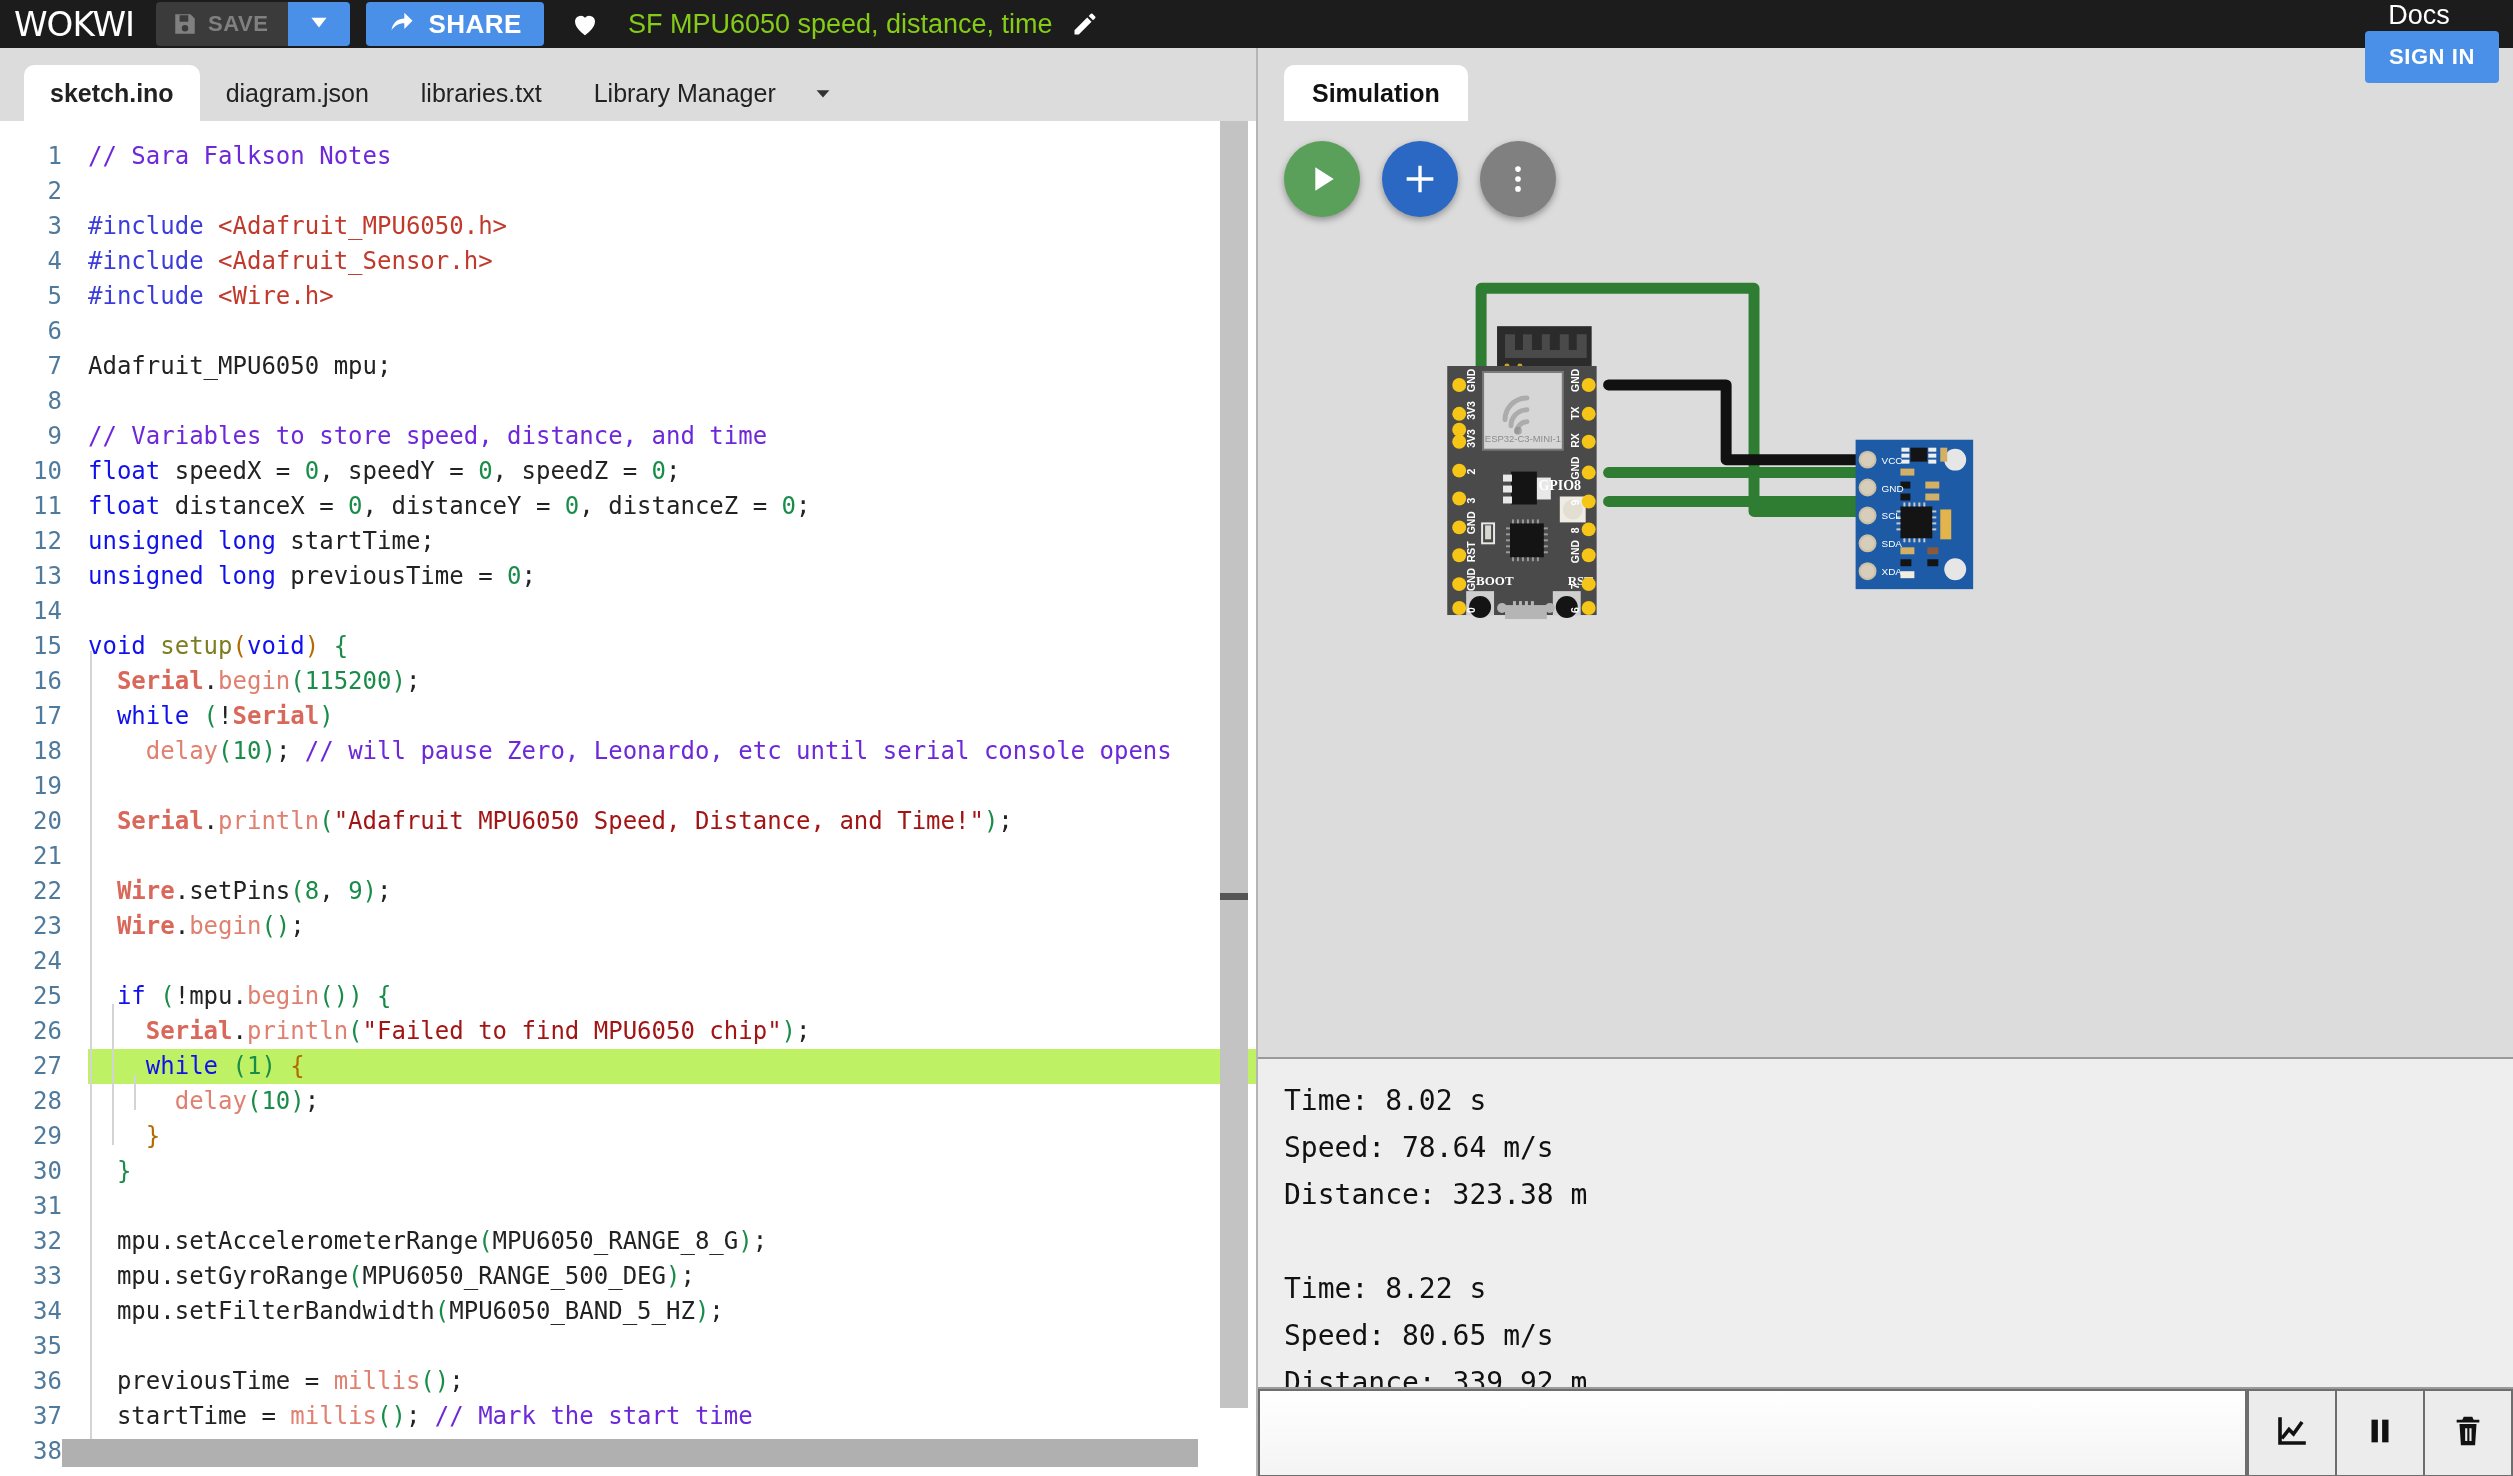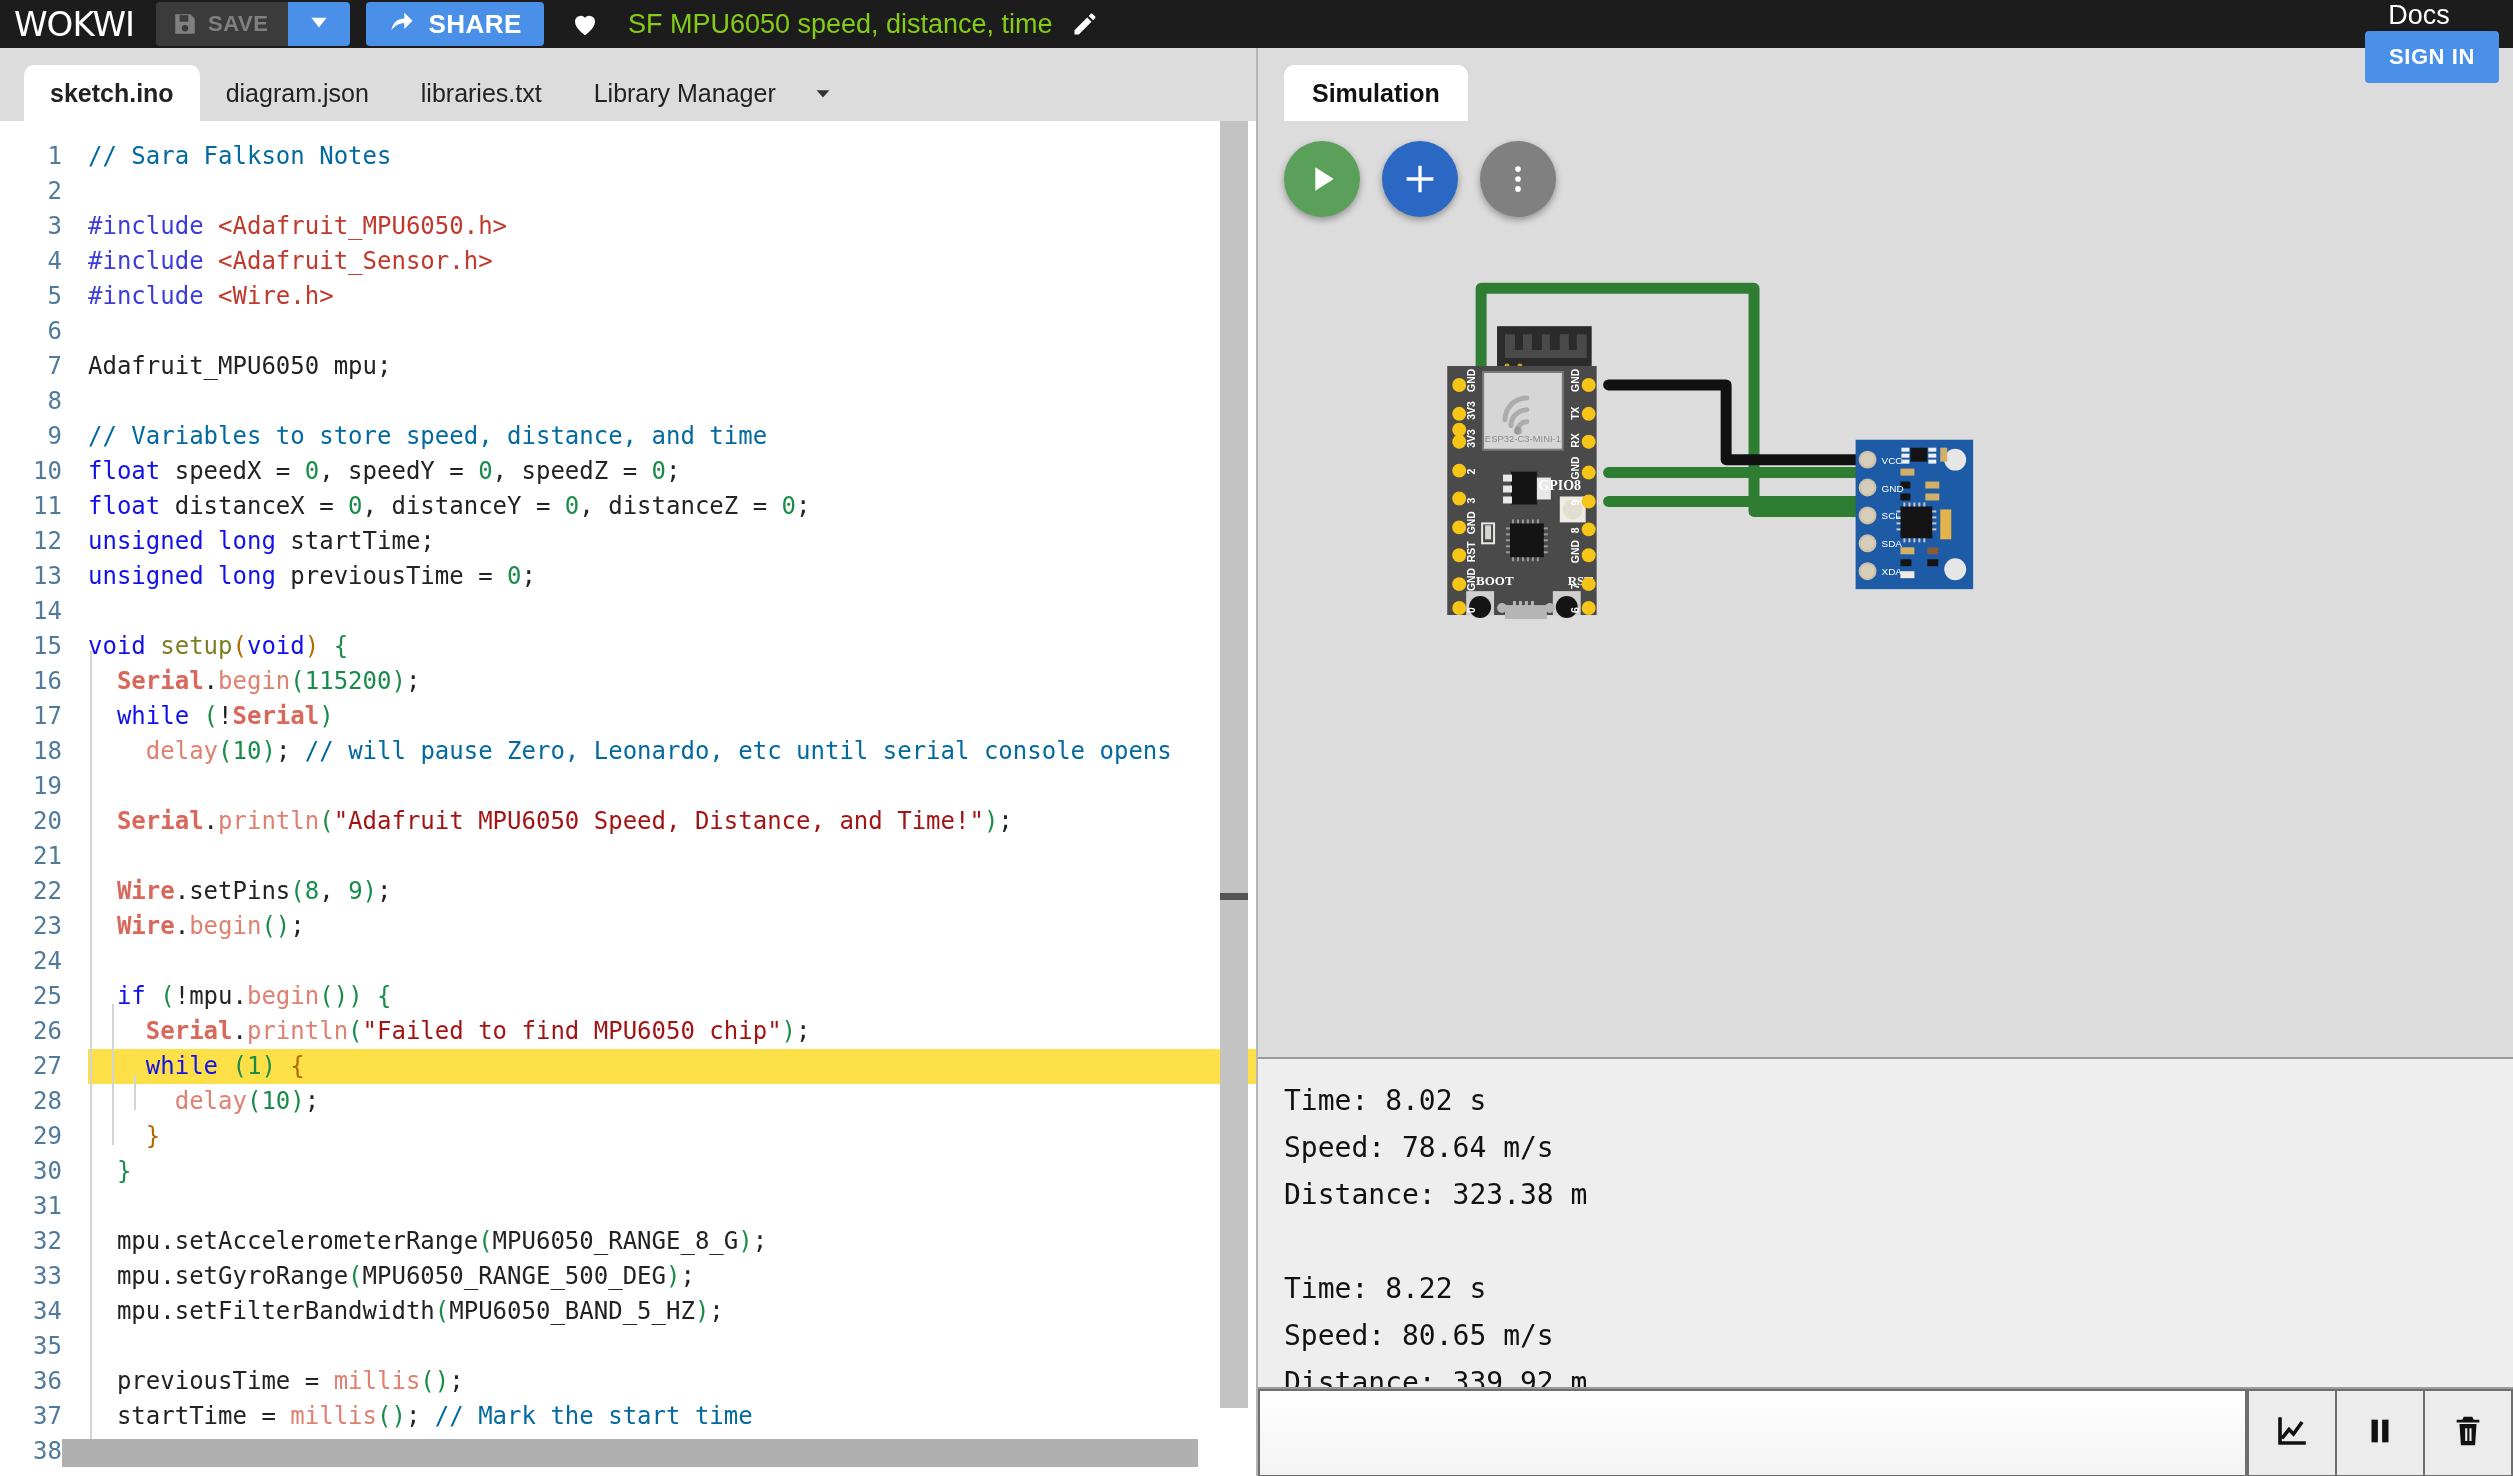--- a/index.html
+++ b/index.html
@@ -68,29 +68,29 @@
   .gutter{
     width:78px;min-width:78px;text-align:right;padding-top:18px;box-sizing:border-box;
     padding-right:16px;color:#4f7a9c;font-size:24px;line-height:35px;user-select:none;
     background:#fff;
   }
   .code{
     flex:1;padding-top:18px;font-size:24px;line-height:35px;white-space:pre;
     color:#222;position:relative;padding-left:10px;overflow:hidden;
   }
   .code .ln{height:35px;position:relative;}
-  .code .ln.hl{background:#fde047;}
+  .code .ln.hl{background:#bef264;}
   .indent-guide{
     position:absolute;left:0;top:0;width:2px;background:#d4d4d4;
   }
   .kw{color:#1111ee;}
   .kw2{color:#2222cc;}
   .pp{color:#3c3cdd;}
   .str{color:#a31515;}
-  .cmt{color:#0369a1;}
+  .cmt{color:#6d28d9;}
   .num{color:#1a8c4a;}
   .fn{color:#7d7d22;}
   .cls{color:#d9675a;font-weight:bold;}
   .mth{color:#e08070;}
   .typ{color:#c0392b;}
   .brk{color:#1a8c4a;}
   .brk2{color:#b36b00;}
   .plain{color:#222;}
 
   .vscroll{

